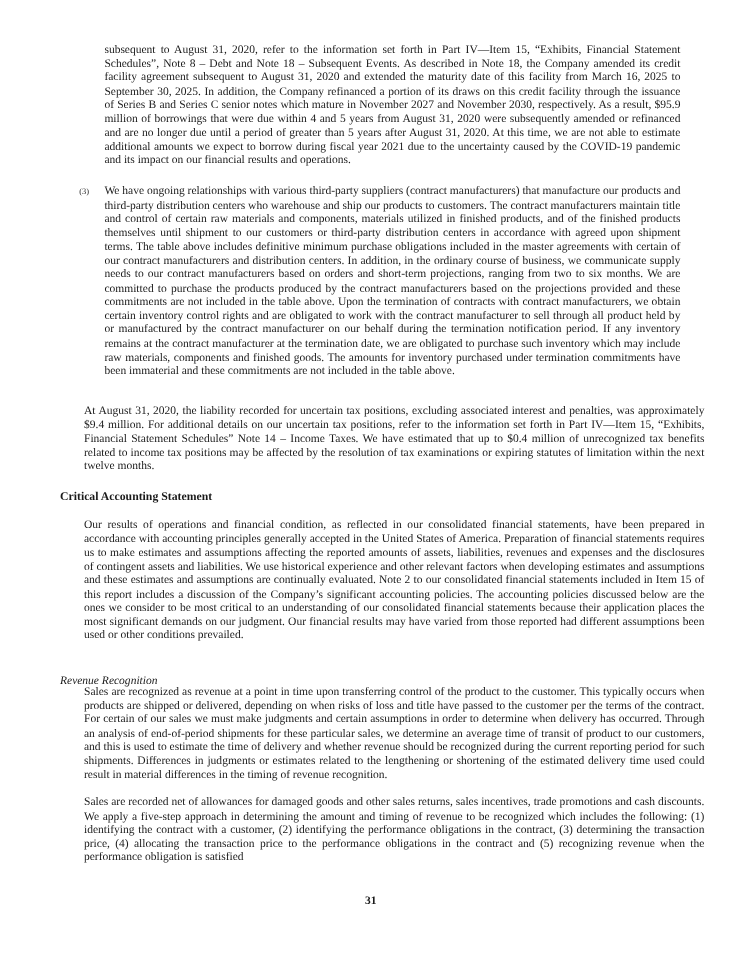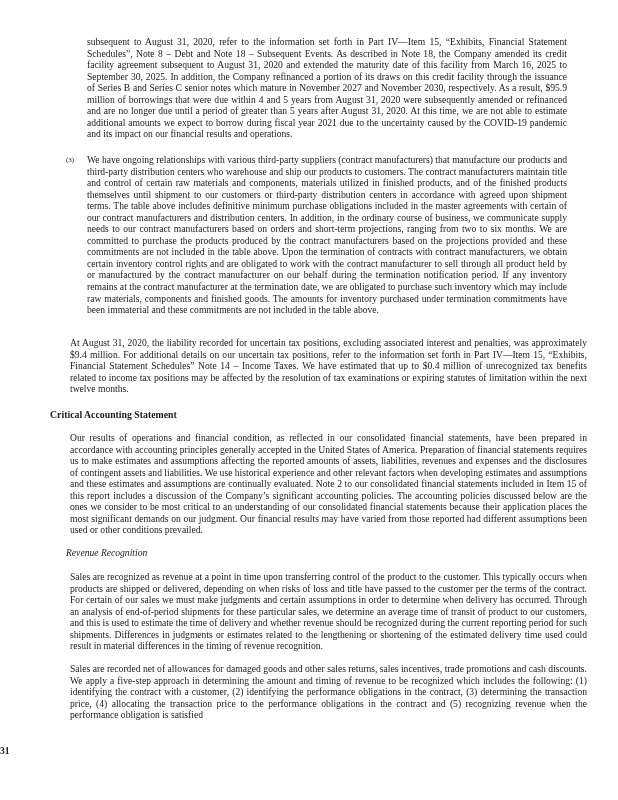--- a/index.html
+++ b/index.html
@@ -7,22 +7,22 @@
   .page {
     position: absolute; left: 0; top: 0; width: 618px; height: 800px;
     font-family: "Liberation Serif", "DejaVu Serif", serif;
     font-size: 9.6px; line-height: 11.55px; color: #1a1a1a;
   }
   .para { position: absolute; text-align: justify; text-align-last: left; margin: 0; }
   .main { left: 50px; width: 517px; margin-left: 20px; }
   .indent { left: 87px; width: 480px; }
   .marker { position: absolute; left: 66px; font-size: 7px; line-height: 11.55px; }
   .heading { position: absolute; left: 50px; font-weight: bold; font-size: 9.8px; }
-  .subheading { position: absolute; left: 66px; font-style: italic; }
-  .pagenum { position: absolute; left: 0; width: 618px; text-align: left; font-weight: bold; }
+  .subheading { position: absolute; left: 50px; font-style: italic; margin-top: 15px; }
+  .pagenum { position: absolute; left: 0; width: 618px; text-align: center; font-weight: bold; }
 </style>
 </head>
 <body>
 
 <div class="page">
   <p class="para indent" style="top:36px;">subsequent to August 31, 2020, refer to the information set forth in Part IV—Item 15, “Exhibits, Financial Statement Schedules”, Note 8 – Debt and Note 18 – Subsequent Events. As described in Note 18, the Company amended its credit facility agreement subsequent to August 31, 2020 and extended the maturity date of this facility from March 16, 2025 to September 30, 2025.  In addition, the Company refinanced a portion of its draws on this credit facility through the issuance of Series B and Series C senior notes which mature in November 2027 and November 2030, respectively. As a result, $95.9 million of borrowings that were due within 4 and 5 years from August 31, 2020 were subsequently amended or refinanced and are no longer due until a period of greater than 5 years after August 31, 2020. At this time, we are not able to estimate additional amounts we expect to borrow during fiscal year 2021 due to the uncertainty caused by the COVID-19 pandemic and its impact on our financial results and operations.</p>
 
   <span class="marker" style="top:155px;">(3)</span>
   <p class="para indent" style="top:154px;">We have ongoing relationships with various third-party suppliers (contract manufacturers) that manufacture our products and third-party distribution centers who warehouse and ship our products to customers. The contract manufacturers maintain title and control of certain raw materials and components, materials utilized in finished products, and of the finished products themselves until shipment to our customers or third-party distribution centers in accordance with agreed upon shipment terms. The table above includes definitive minimum purchase obligations included in the master agreements with certain of our contract manufacturers and distribution centers. In addition, in the ordinary course of business, we communicate supply needs to our contract manufacturers based on orders and short-term projections, ranging from two to six months. We are committed to purchase the products produced by the contract manufacturers based on the projections provided and these commitments are not included in the table above. Upon the termination of contracts with contract manufacturers, we obtain certain inventory control rights and are obligated to work with the contract manufacturer to sell through all product held by or manufactured by the contract manufacturer on our behalf during the termination notification period. If any inventory remains at the contract manufacturer at the termination date, we are obligated to purchase such inventory which may include raw materials, components and finished goods. The amounts for inventory purchased under termination commitments have been immaterial and these commitments are not included in the table above.</p>
 

